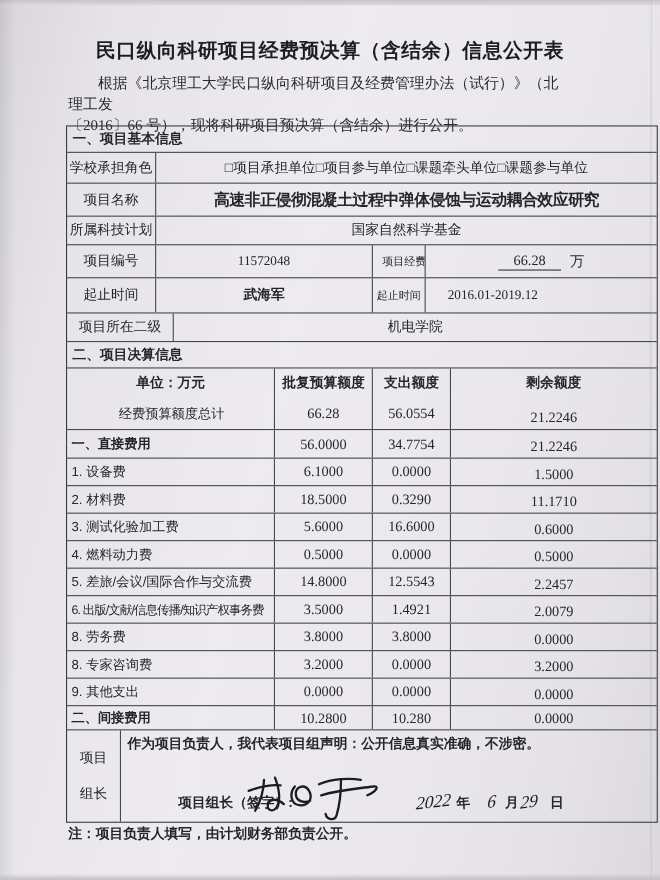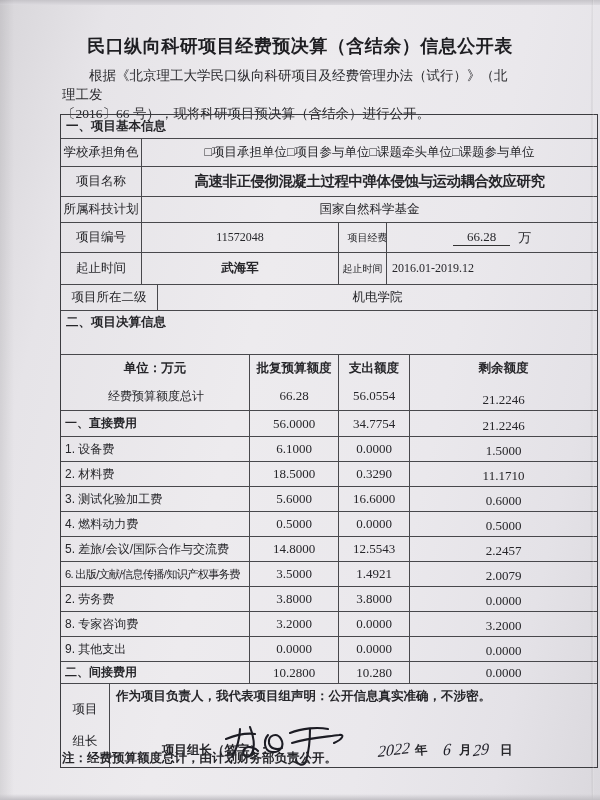--- a/index.html
+++ b/index.html
@@ -45,41 +45,41 @@
     border:1.5px solid #3c3c40;box-sizing:border-box;
   }
   .trow{display:grid;border-top:1px solid #48484c;box-sizing:border-box;}
   .trow:first-child{border-top:none;}
   .tcell{
     border-left:1px solid #48484c;box-sizing:border-box;
     display:flex;align-items:center;justify-content:center;
     font-size:12.5px;overflow:hidden;white-space:nowrap;padding:0 2px;
   }
   .tcell:first-child{border-left:none;}
-  .tcell.left{justify-content:flex-start;padding-left:5px;}
+  .tcell.left{justify-content:flex-start;padding-left:20px;}
   .tcell.bold{font-weight:bold;}
   .sec-head{height:23px;display:flex;align-items:center;
     font-weight:bold;font-size:12.5px;padding-left:5px;border-top:1px solid #48484c;}
   .sec-head:first-child{border-top:none;}
   
   .g2{grid-template-columns:80px 1fr;}
   .g4{grid-template-columns:80px 197px 48px 1fr;}
   .r-name{height:30px;}
   .r-role{height:28px;}
   .r-prog{height:26px;}
   .r-no{height:30px;}
   .r-pi{height:32px;}
   .r-unit{height:26px;}
   .project-name{font-weight:bold;font-size:14.5px;letter-spacing:-0.5px;}
   .serif{font-family:"Liberation Serif","DejaVu Serif",serif;font-size:12px;}
   .fund-val{font-family:"Liberation Serif","DejaVu Serif",serif;font-size:13px;
     border-bottom:1px solid #333;padding:0 14px;margin-right:8px;}
   
   .gb{grid-template-columns:188px 89px 71px 1fr;}
-  .r-cols{height:28px;margin-top:20px;}
+  .r-cols{height:28px;}
   .kind-total{height:28px;}
   .kind-group{height:26px;text-align:right;}
   .kind-item{height:25px;}
   .kind-indirect{height:22px;}
   .num{font-family:"Liberation Serif","DejaVu Serif",serif;font-size:13px;}
   .num-low{align-items:flex-end;padding-bottom:2px;}
   .blabel{justify-content:flex-start;padding-left:4px;font-size:12px;}
   .blabel.center{justify-content:center;}
   .blabel.tight{letter-spacing:-0.8px;font-size:11.3px;}
   
@@ -207,21 +207,21 @@
     <div class="tcell num">12.5543</div>
     <div class="tcell num num-low">2.2457</div>
   </div>
         <div class="trow gb kind-item">
     <div class="tcell blabel tight">6. 出版/文献/信息传播/知识产权事务费</div>
     <div class="tcell num">3.5000</div>
     <div class="tcell num">1.4921</div>
     <div class="tcell num num-low">2.0079</div>
   </div>
         <div class="trow gb kind-item">
-    <div class="tcell blabel">2. 劳务费</div>
+    <div class="tcell blabel">8. 劳务费</div>
     <div class="tcell num">3.8000</div>
     <div class="tcell num">3.8000</div>
     <div class="tcell num num-low">0.0000</div>
   </div>
         <div class="trow gb kind-item">
     <div class="tcell blabel">8. 专家咨询费</div>
     <div class="tcell num">3.2000</div>
     <div class="tcell num">0.0000</div>
     <div class="tcell num num-low">3.2000</div>
   </div>
@@ -264,17 +264,17 @@
           <span class="hand hand-month">6</span>
           <span class="date-char char-month">月</span>
           <span class="hand hand-day">29</span>
           <span class="date-char char-day">日</span>
         </div>
       </div>
     </div>
 
   </div>
 
-  <div class="doc-note">注：经费预算额度总计，由计划财务部负责公开。</div>
+  <div class="doc-note">注：项目负责人填写，由计划财务部负责公开。</div>
 
   <div class="paper-right-fold"></div>
   <div class="paper-bottom-edge"></div>
 </div>
 
 </body></html>

